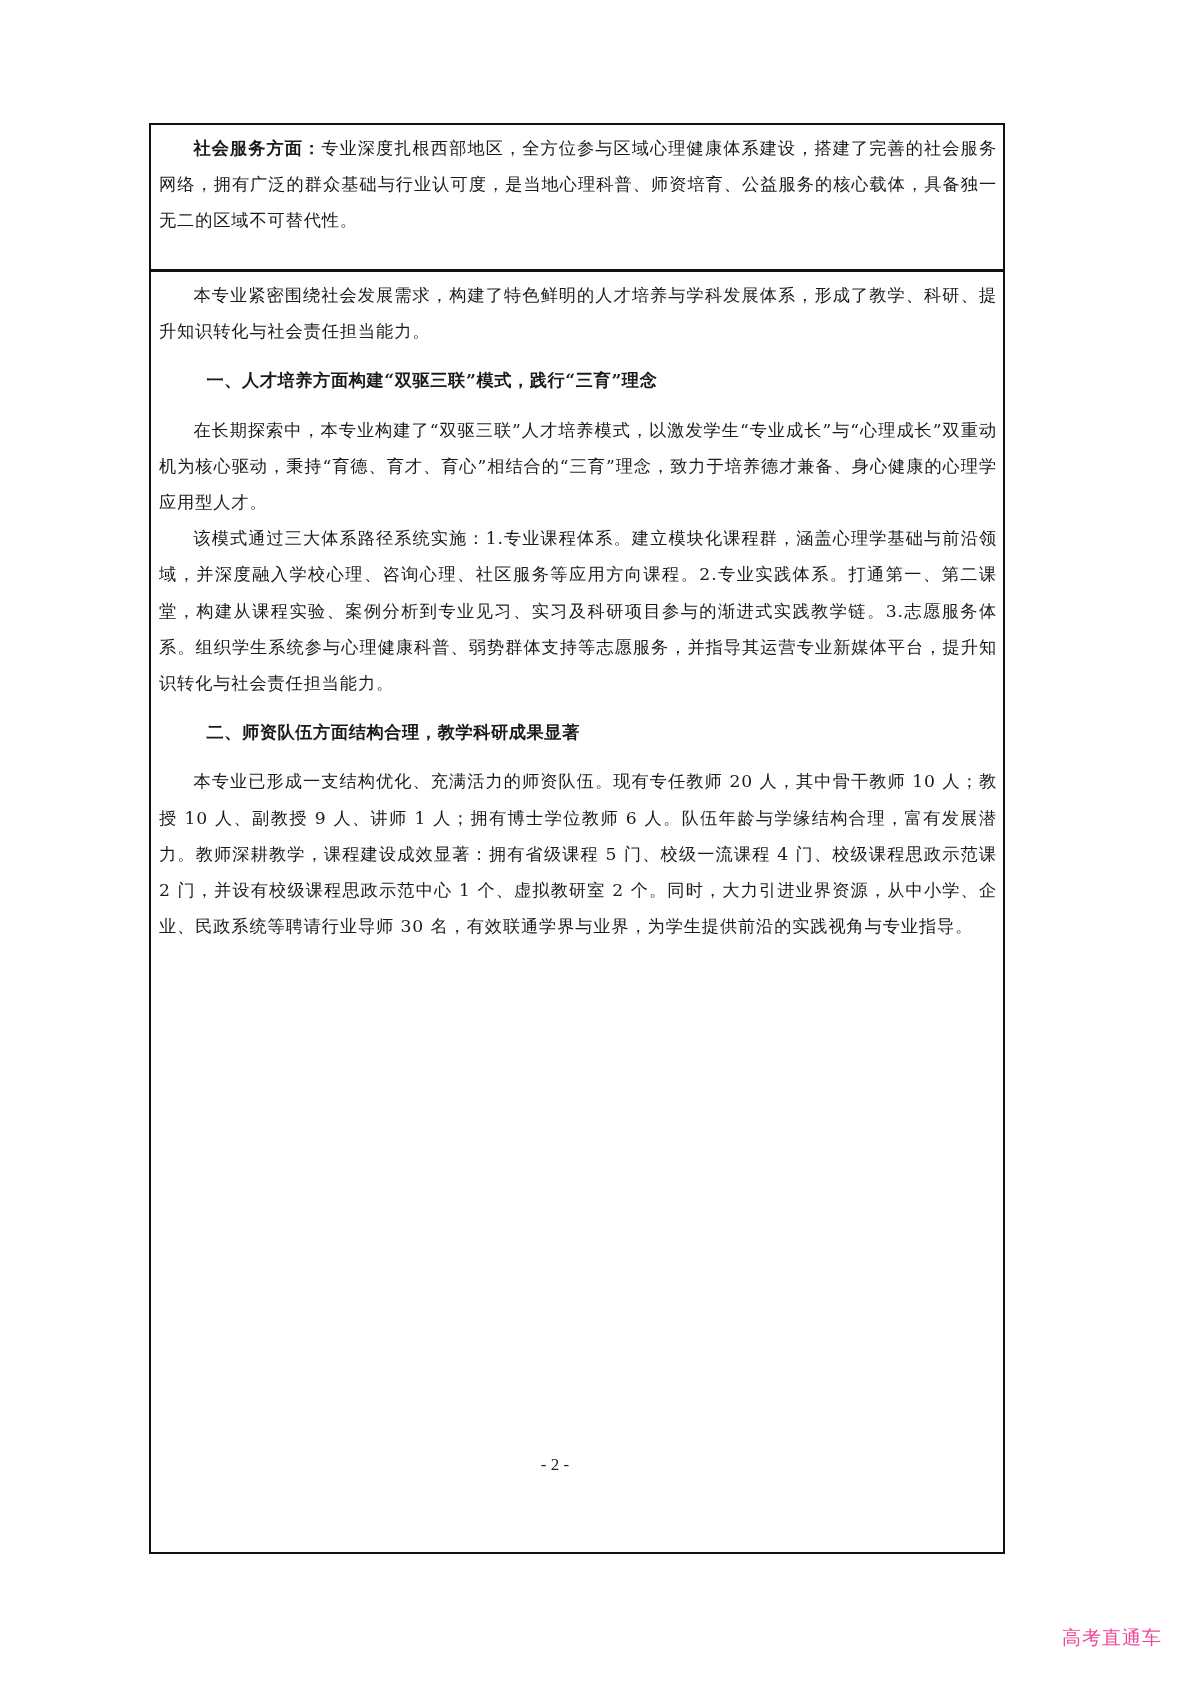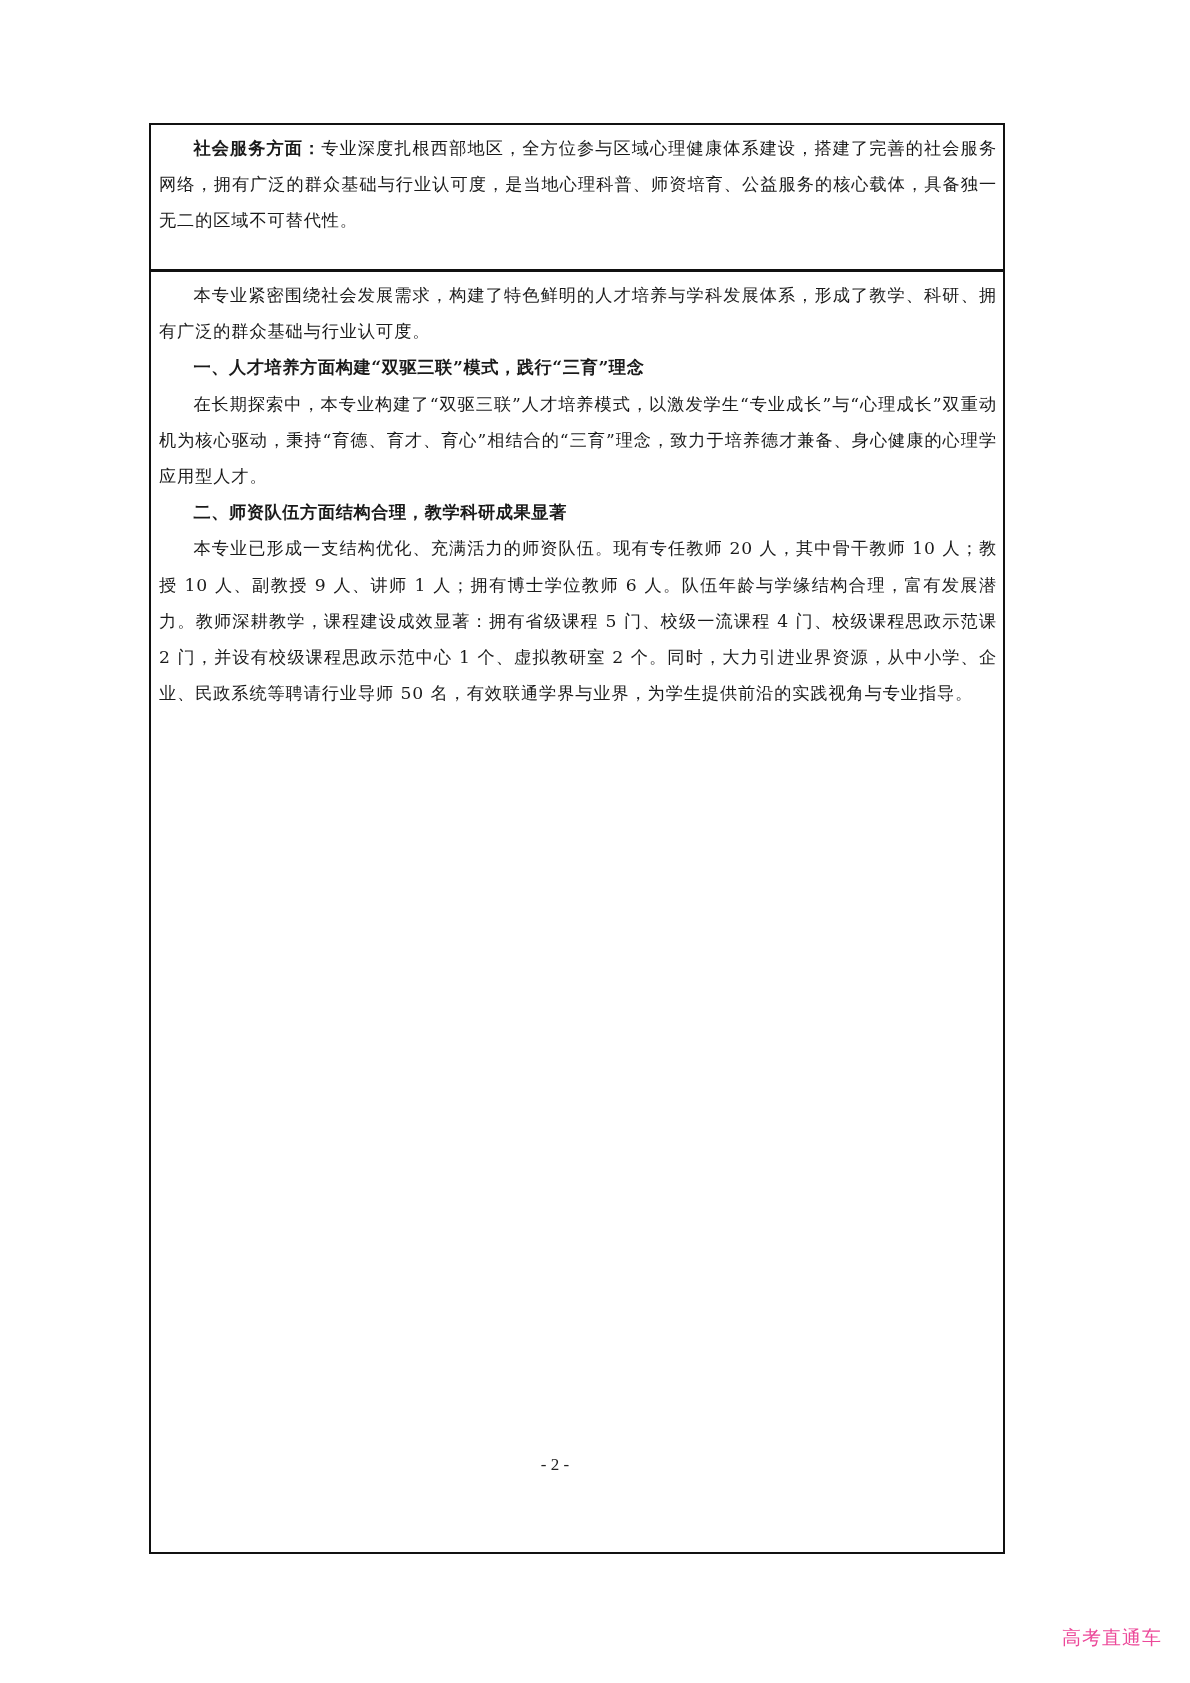--- a/index.html
+++ b/index.html
@@ -47,21 +47,21 @@
       text-justify: inter-ideograph;
       letter-spacing: 0.9px;
     }
     .indent {
       text-indent: 2em;
     }
     .bold {
       font-weight: bold;
     }
     .heading {
-      margin: 0;
+      margin: 13px;
       font-size: 17.2px;
       line-height: 36.2px;
       font-weight: bold;
       text-indent: 2em;
       letter-spacing: 0.6px;
     }
     .qnum {
       font-family: "Liberation Serif", serif;
       font-weight: bold;
       letter-spacing: 0;
@@ -90,27 +90,28 @@
 <body>
 
 <div class="page-table">
 
   <div class="cell cell-top">
     <p class="para indent"><span class="bold">社会服务方面：</span><span>专业深度扎根西部地区，全方位参与区域心理健康体系建设，搭建了完善的社会服务网络，拥有广泛的群众基础与行业认可度，是当地心理科普、师资培育、公益服务的核心载体，具备独一无二的区域不可替代性。</span></p>
   </div>
 
   <div class="cell cell-main">
 
-    <p class="para indent">本专业紧密围绕社会发展需求，构建了特色鲜明的人才培养与学科发展体系，形成了教学、科研、拥有广泛的群众基础与行业认可度。</p>
+    <p class="para indent">本专业紧密围绕社会发展需求，构建了特色鲜明的人才培养与学科发展体系，形成了教学、科研、提升知识转化与社会责任担当能力。</p>
 
     <p class="heading">一、人才培养方面构建“双驱三联”模式，践行“三育”理念</p>
     <p class="para indent">在长期探索中，本专业构建了“双驱三联”人才培养模式，以激发学生“专业成长”与“心理成长”双重动机为核心驱动，秉持“育德、育才、育心”相结合的“三育”理念，致力于培养德才兼备、身心健康的心理学应用型人才。</p>
+    <p class="para indent">该模式通过三大体系路径系统实施：1.专业课程体系。建立模块化课程群，涵盖心理学基础与前沿领域，并深度融入学校心理、咨询心理、社区服务等应用方向课程。2.专业实践体系。打通第一、第二课堂，构建从课程实验、案例分析到专业见习、实习及科研项目参与的渐进式实践教学链。3.志愿服务体系。组织学生系统参与心理健康科普、弱势群体支持等志愿服务，并指导其运营专业新媒体平台，提升知识转化与社会责任担当能力。</p>
 
     <p class="heading">二、师资队伍方面结构合理，教学科研成果显著</p>
-    <p class="para indent">本专业已形成一支结构优化、充满活力的师资队伍。现有专任教师 20 人，其中骨干教师 10 人；教授 10 人、副教授 9 人、讲师 1 人；拥有博士学位教师 6 人。队伍年龄与学缘结构合理，富有发展潜力。教师深耕教学，课程建设成效显著：拥有省级课程 5 门、校级一流课程 4 门、校级课程思政示范课 2 门，并设有校级课程思政示范中心 1 个、虚拟教研室 2 个。同时，大力引进业界资源，从中小学、企业、民政系统等聘请行业导师 50 名，有效联通学界与业界，为学生提供前沿的实践视角与专业指导。</p>
+    <p class="para indent">本专业已形成一支结构优化、充满活力的师资队伍。现有专任教师 20 人，其中骨干教师 10 人；教授 10 人、副教授 9 人、讲师 1 人；拥有博士学位教师 6 人。队伍年龄与学缘结构合理，富有发展潜力。教师深耕教学，课程建设成效显著：拥有省级课程 5 门、校级一流课程 4 门、校级课程思政示范课 2 门，并设有校级课程思政示范中心 1 个、虚拟教研室 2 个。同时，大力引进业界资源，从中小学、企业、民政系统等聘请行业导师 30 名，有效联通学界与业界，为学生提供前沿的实践视角与专业指导。</p>
 
   </div>
 
 </div>
 
 <div class="page-number">- 2 -</div>
 
 <div class="watermark">高考直通车</div>
 
 </body></html>

